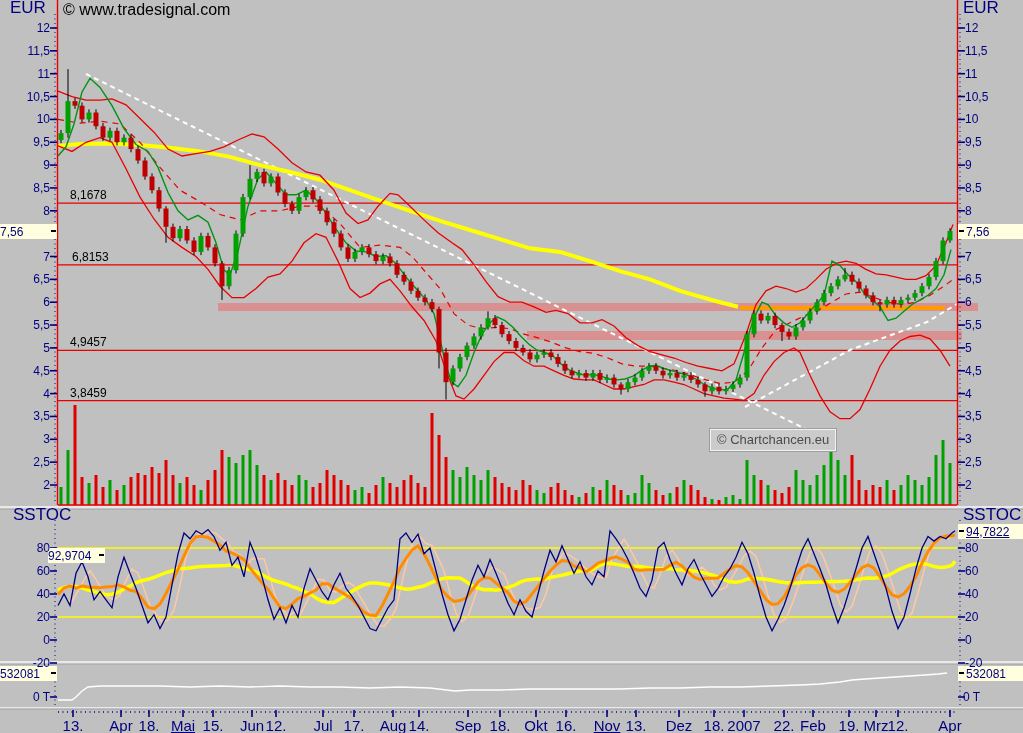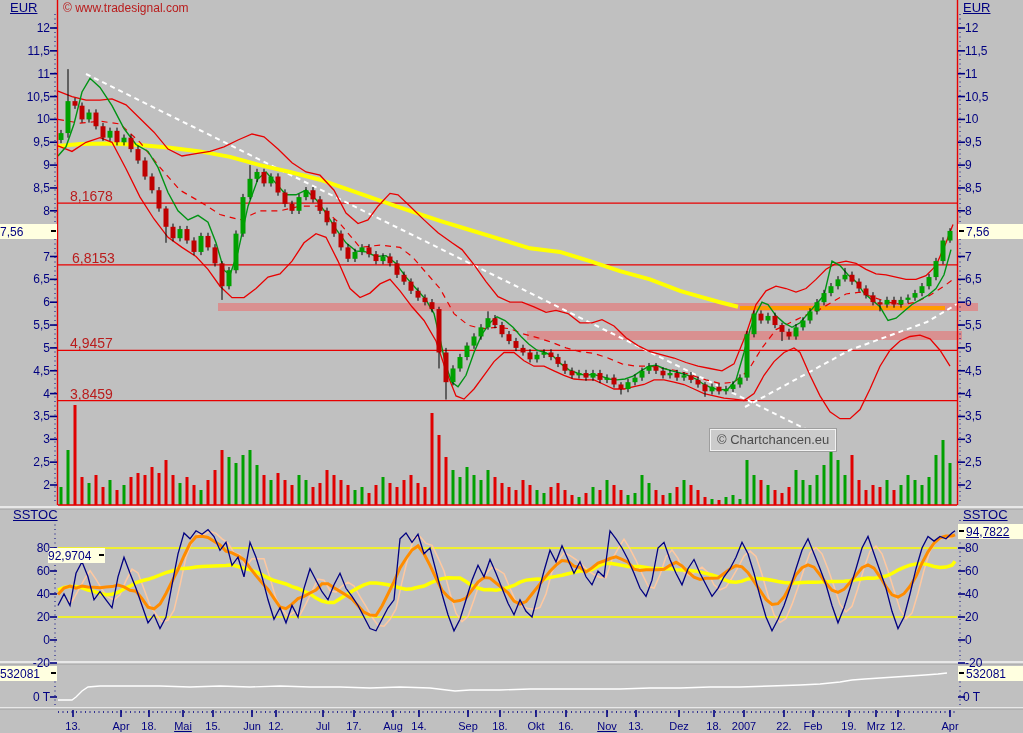--- a/index.html
+++ b/index.html
@@ -5,26 +5,26 @@
   html,body{margin:0;padding:0;}
   body{
     width:1023px;height:733px;position:relative;overflow:hidden;
     background:#c0c0c0;
     font-family:"Liberation Sans","DejaVu Sans",sans-serif;
     -webkit-font-smoothing:none;
   }
   #stage{position:absolute;left:0;top:0;width:1023px;height:733px;}
   #chart-svg{position:absolute;left:0;top:0;}
   .lbl{position:absolute;color:#000080;font-size:12px;line-height:14px;white-space:nowrap;}
-  .axis-title{font-size:13px;text-decoration:underline;}
-  .copyright{position:absolute;color:#b91c1c;font-size:12px;}
+  .axis-title{font-size:17px;}
+  .copyright{position:absolute;color:#000000;font-size:16px;}
   .ytick{width:50px;text-align:right;}
   .ytick-r{text-align:left;}
-  .xtick{transform:translateX(-50%);font-size:11px;}
-  .lvl-label{position:absolute;color:#b91c1c;font-size:14px;}
+  .xtick{transform:translateX(-50%);font-size:15px;}
+  .lvl-label{position:absolute;color:#000000;font-size:12px;}
   .hl{position:absolute;background:#ffffe0;height:15px;display:flex;align-items:center;color:#000080;font-size:12px;}
   .hl .txt{flex:1;}
   .hl-l{left:0;width:57px;justify-content:flex-end;padding-right:8px;box-sizing:border-box;}
   .hl-r{left:958px;width:65px;justify-content:flex-start;padding-left:8px;box-sizing:border-box;}
   .dash{position:absolute;width:5px;height:2px;background:#000000;top:6px;}
   .hl-l .dash{right:1px;}
   .hl-r .dash{left:1px;}
   #watermark{
     position:absolute;background:#cbcbcb;border:1px solid #f2f2f2;
     outline:1px solid #9e9e9e;color:#4c4c4c;font-size:13px;

